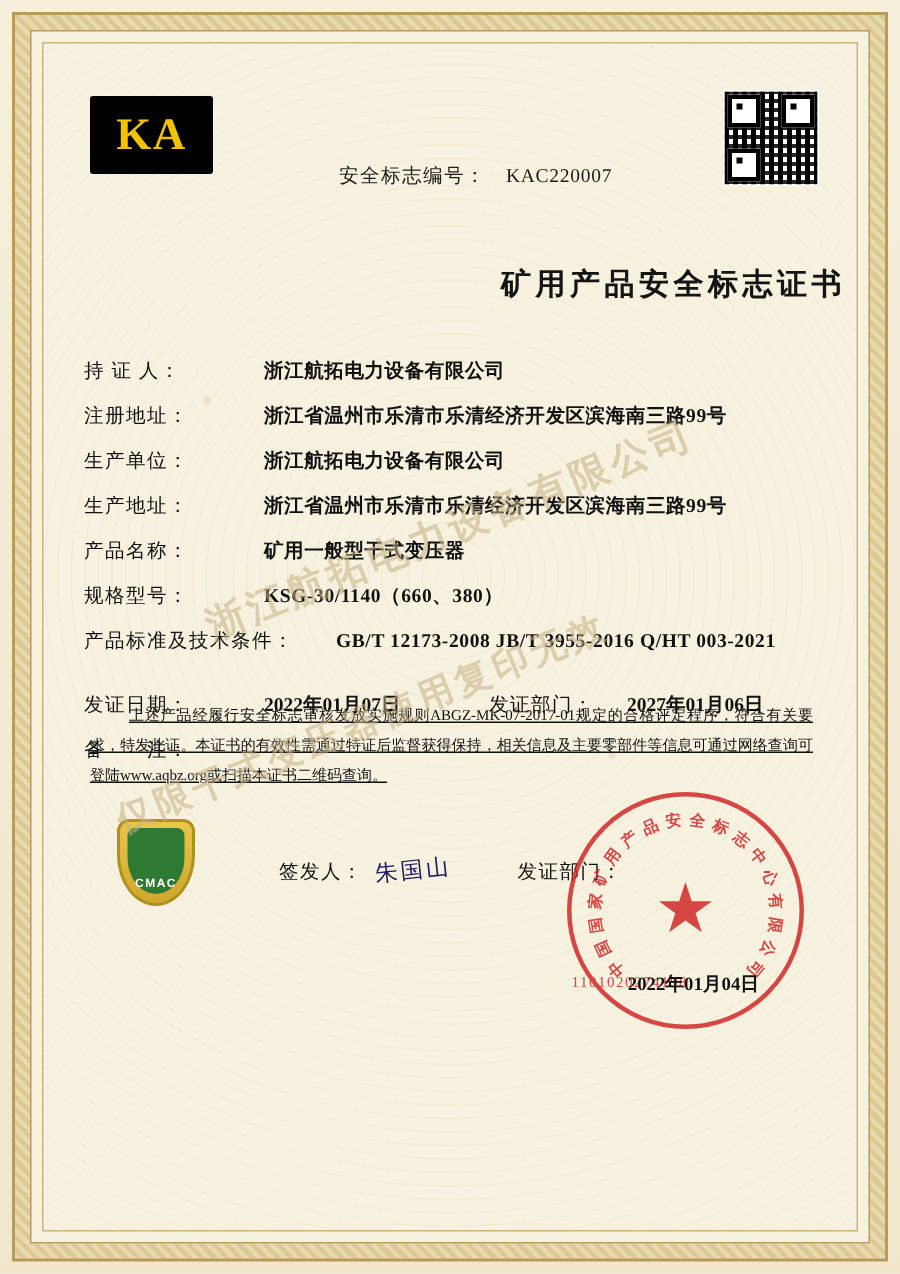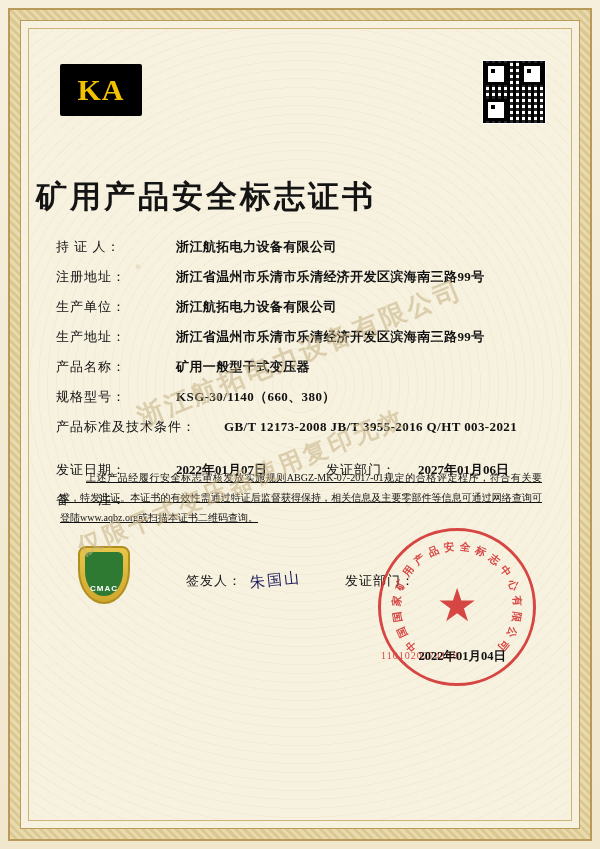--- a/index.html
+++ b/index.html
@@ -70,24 +70,24 @@
   .qr-eye i{position:absolute;left:3px;top:3px;width:4px;height:4px;background:#000;}
   .serial-row{
     position:absolute;left:190px;top:72px;
     font-size:13px;color:#1b1b1b;
     font-family:"Liberation Serif", serif;
   }
   .serial-row .lbl{letter-spacing:1px;}
   .serial-row .val{margin-left:10px;letter-spacing:.5px;}
   .title{
     position:absolute;left:0;right:0;top:140px;
-    text-align:left;
+    text-align:right;
     font-family:"Liberation Serif", serif;
     font-weight:bold;
-    font-size:31px;
+    font-size:20px;
     letter-spacing:3px;
     color:#141414;
   }
   .fields{
     position:absolute;left:20px;right:18px;top:202px;
     font-family:"Liberation Serif", serif;
     font-size:13px;
     color:#111;
   }
   .frow{
@@ -226,20 +226,24 @@
           <i></i>
         </div>
       <div class="qr-eye" style="right:2px;top:2px;">
           <i></i>
         </div>
       <div class="qr-eye" style="left:2px;bottom:2px;">
           <i></i>
         </div>
     </div>
 
+    <div class="serial-row">
+      <span class="lbl">安全标志编号：</span>
+      <span class="val">KAC220007</span>
+    </div>
 
     <div class="title">矿用产品安全标志证书</div>
 
     <div class="fields">
       <div class="frow">
         <div class="k">持 证 人：</div>
         <div class="v">浙江航拓电力设备有限公司</div>
       </div>
       <div class="frow">
         <div class="k">注册地址：</div>

